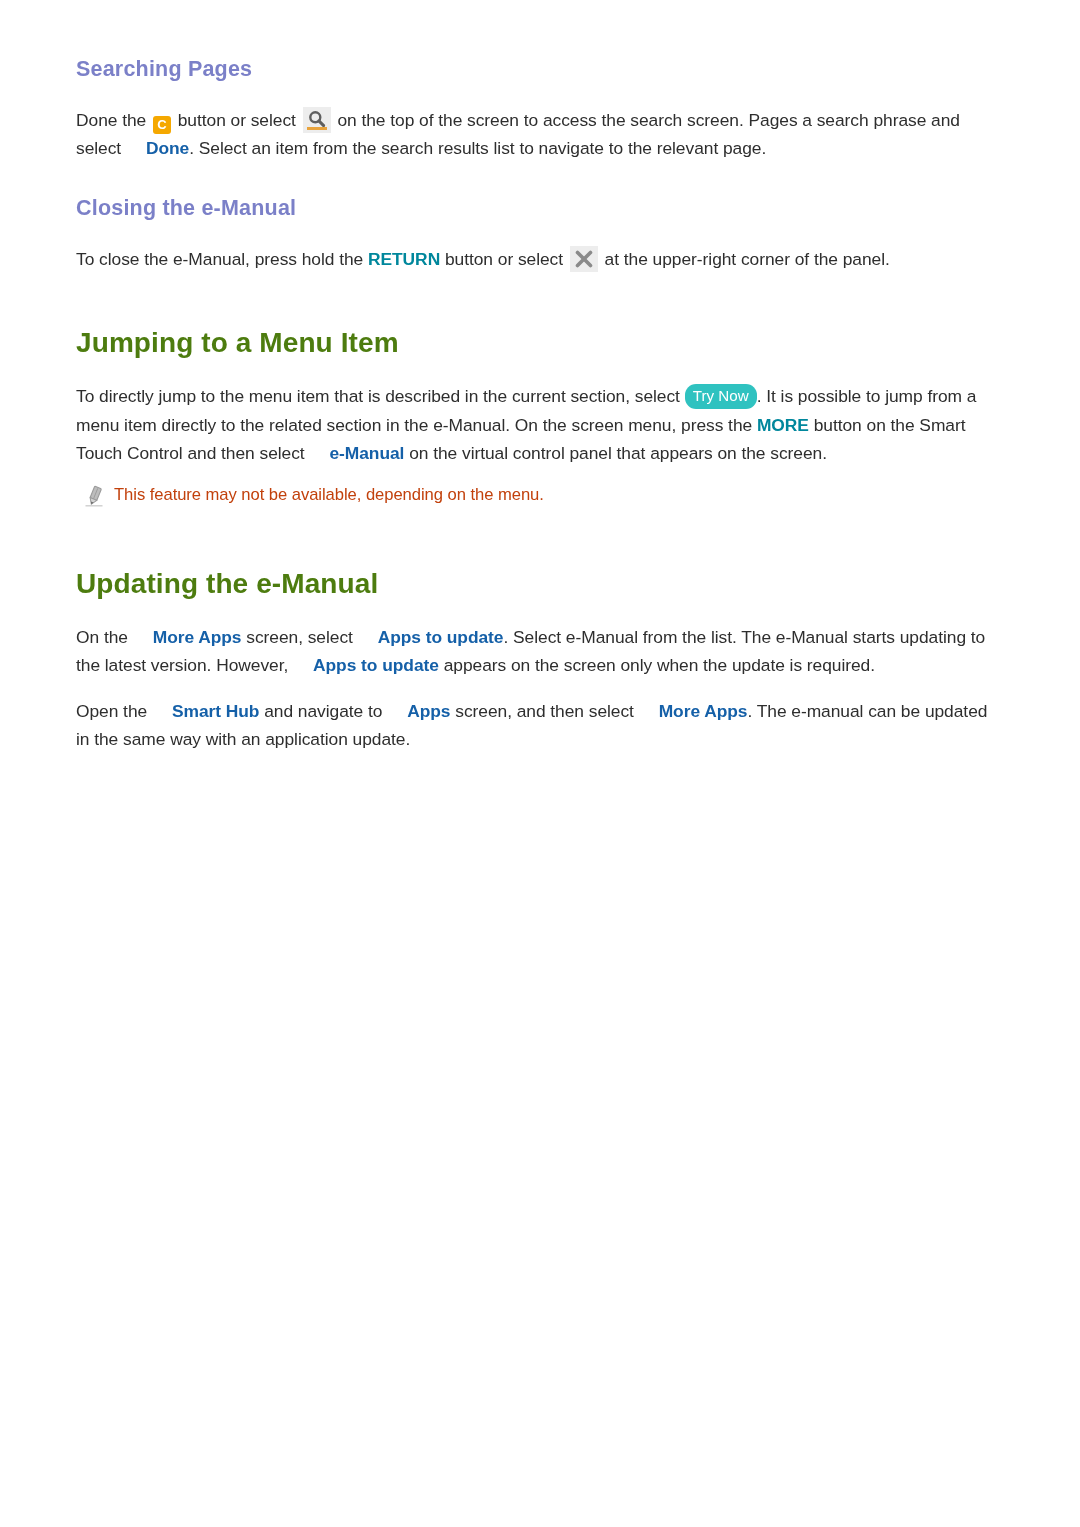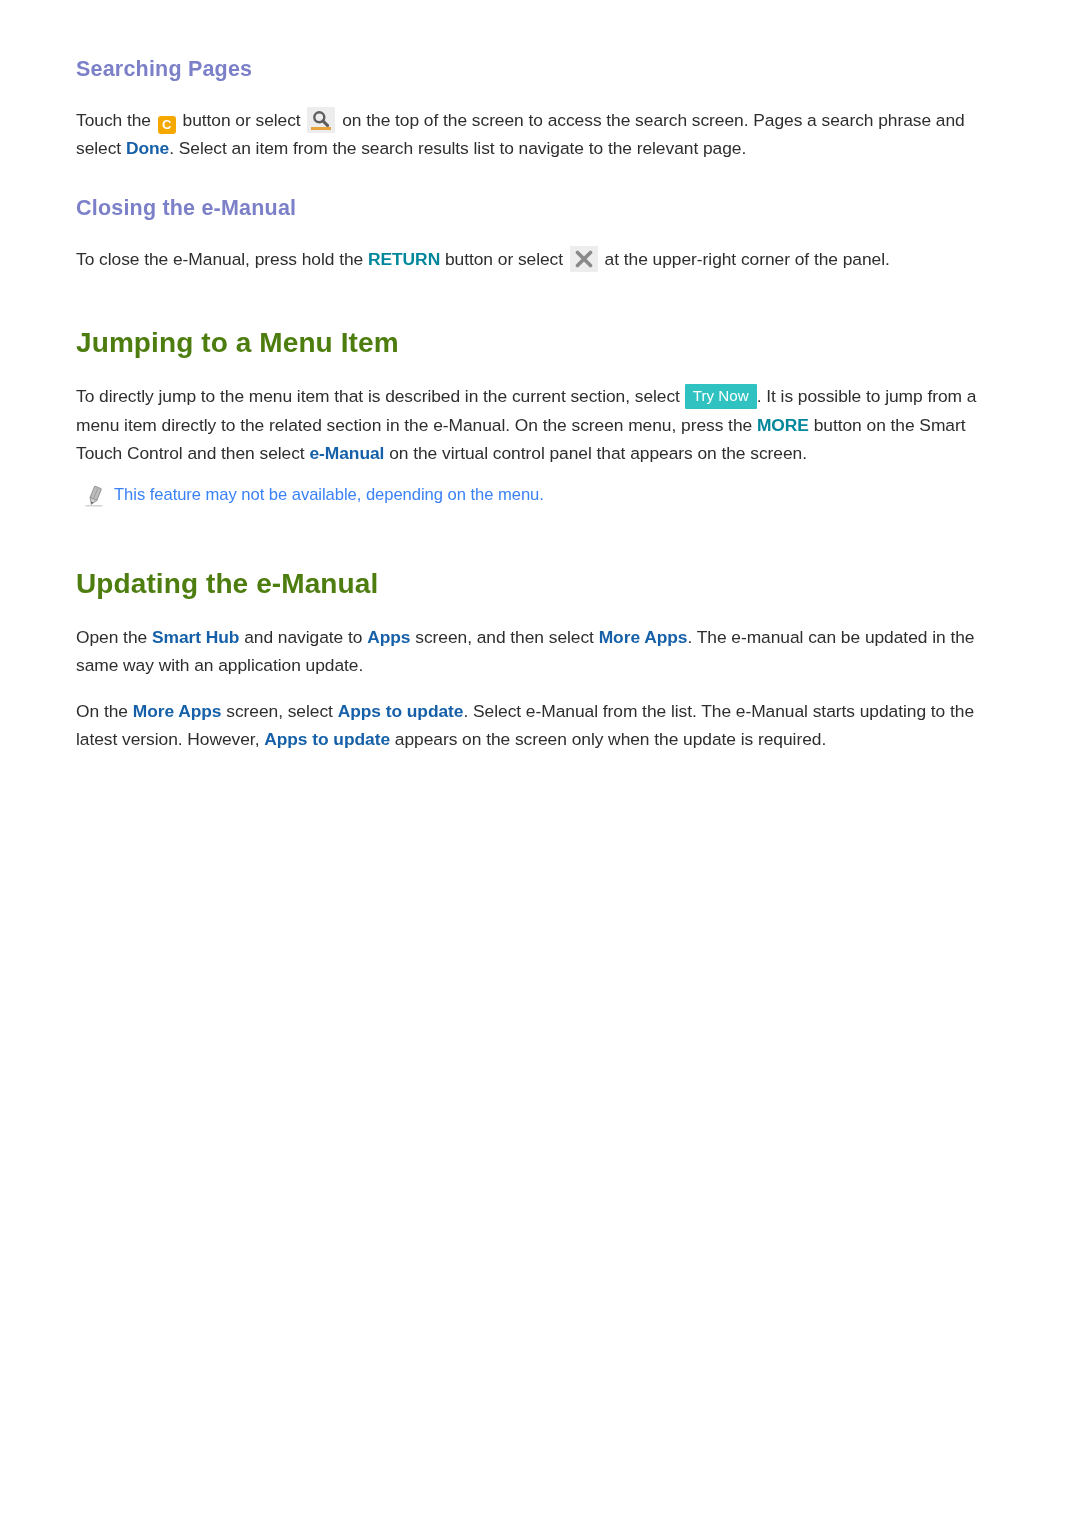--- a/index.html
+++ b/index.html
@@ -59,36 +59,37 @@
   .gap-h-to-p { height: 22px; }
   .gap-p-to-h { height: 32px; }
   .gap-after-sub2 { height: 52px; }
   .gap-mainh-to-p { height: 22px; }
   .gap-p-to-mainh { height: 55px; }
 
   
   .lnk-blue {
     color: #1560a8;
     font-weight: bold;
+    margin-left: 20px;
   }
   .lnk-teal {
     color: #00879c;
     font-weight: bold;
   }
 
   
   .pill-trynow {
     display: inline-block;
     background: #2fc2c0;
     color: #ffffff;
     font-size: 15.2px;
     font-weight: normal;
     line-height: 1;
     padding: 4px 8px 5px 8px;
-    border-radius: 1px;
+    border-radius: 11px;
     vertical-align: 1px;
     letter-spacing: 0px;
     white-space: nowrap;
   }
 
   
   .icon-c {
     display: inline-block;
     width: 18px;
     height: 18px;
@@ -152,34 +153,34 @@
     padding-left: 8px;
   }
   .note-icon {
     flex: 0 0 auto;
     width: 30px;
     padding-top: 3px;
   }
   .note-text {
     font-size: 16.6px;
     line-height: 26px;
-    color: #3b82f6;
+    color: #c2410c;
     letter-spacing: -0.05px;
   }
 </style>
 </head>
 <body>
 
 <div class="page">
 
   <h2 class="h-sub">Searching Pages</h2>
 
   <div class="gap-h-to-p"></div>
 
-  <p class="para"><span>Touch the </span><span class="icon-c">C</span><span> button or select </span><span class="icon-search"><svg width="20" height="20" viewBox="0 0 20 20" aria-hidden="true">
+  <p class="para"><span>Done the </span><span class="icon-c">C</span><span> button or select </span><span class="icon-search"><svg width="20" height="20" viewBox="0 0 20 20" aria-hidden="true">
           <circle cx="8.3" cy="8.3" r="5.0" fill="none" stroke="#5f5f5f" stroke-width="2.4"></circle>
           <line x1="11.9" y1="11.9" x2="16.6" y2="16.6" stroke="#5f5f5f" stroke-width="3" stroke-linecap="round"></line>
         </svg><span class="underbar"></span></span><span> on the top of the screen to access the search screen. Pages a search phrase and select </span><span class="lnk-blue">Done</span><span>. Select an item from the search results list to navigate to the relevant page.</span></p>
 
   <div class="gap-p-to-h"></div>
 
   <h2 class="h-sub">Closing the e-Manual</h2>
 
   <div class="gap-h-to-p"></div>
 
@@ -208,17 +209,17 @@
         </svg></span>
     <span class="note-text">This feature may not be available, depending on the menu.</span>
   </div>
 
   <div class="gap-p-to-mainh"></div>
 
   <h1 class="h-main">Updating the e-Manual</h1>
 
   <div class="gap-mainh-to-p"></div>
 
+  <p class="para"><span>On the </span><span class="lnk-blue">More Apps</span><span> screen, select </span><span class="lnk-blue">Apps to update</span><span>. Select e-Manual from the list. The e-Manual starts updating to the latest version. However, </span><span class="lnk-blue">Apps to update</span><span> appears on the screen only when the update is required.</span></p>
+
   <p class="para"><span>Open the </span><span class="lnk-blue">Smart Hub</span><span> and navigate to </span><span class="lnk-blue">Apps</span><span> screen, and then select </span><span class="lnk-blue">More Apps</span><span>. The e-manual can be updated in the same way with an application update.</span></p>
 
-  <p class="para"><span>On the </span><span class="lnk-blue">More Apps</span><span> screen, select </span><span class="lnk-blue">Apps to update</span><span>. Select e-Manual from the list. The e-Manual starts updating to the latest version. However, </span><span class="lnk-blue">Apps to update</span><span> appears on the screen only when the update is required.</span></p>
-
 </div>
 
 </body></html>

